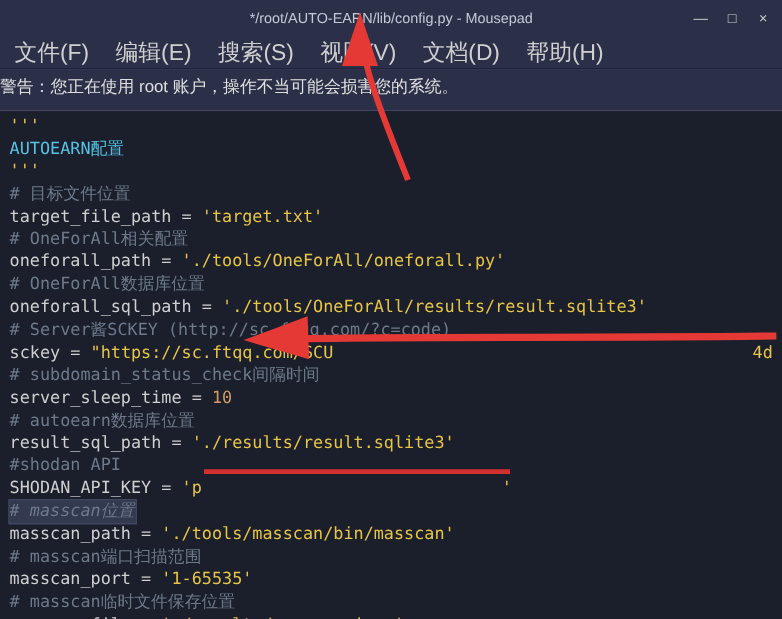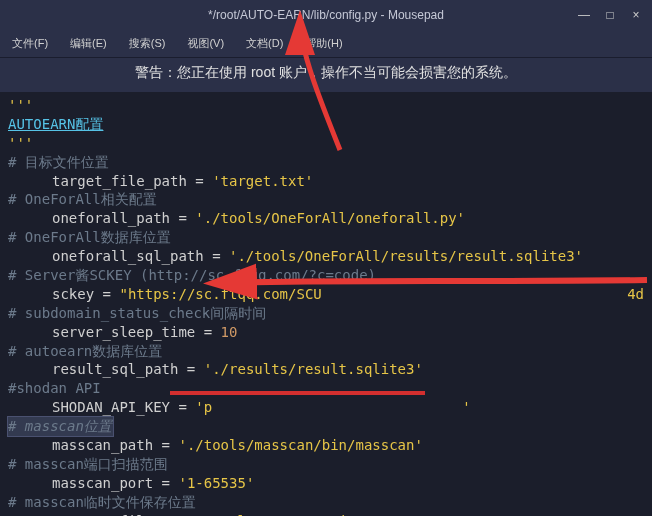--- a/index.html
+++ b/index.html
@@ -56,53 +56,52 @@
     cursor: pointer;
   }
   .menubar {
     height: 28px;
     background: #2b3048;
     display: flex;
     align-items: center;
     padding: 0 8px;
     gap: 14px;
     font-family: sans-serif;
-    font-size: 11px;
+    font-size: 19px;
     color: #d0d0d0;
     border-bottom: 1px solid #1a1d2e;
   }
   .menu-item {
     cursor: pointer;
     padding: 2px 4px;
   }
   .warning {
     background: #2b3048;
     color: #e0e0e0;
     font-family: sans-serif;
     font-size: 14px;
-    text-align: center;
     padding: 6px 0 10px 0;
   }
   .editor {
     flex: 1;
     background: #1b1e2b;
     padding: 4px 8px 4px 8px;
     overflow: hidden;
     line-height: 1.35;
     font-size: 14px;
     white-space: pre;
     font-family: "DejaVu Sans Mono", "Consolas", monospace;
     position: relative;
   }
   .tok-str { color: #e6c547; }       
   .tok-comment { color: #6c7a8b; }   
-  .tok-var { color: #d0d0d0; margin-left: 44px; }       
+  .tok-var { color: #d0d0d0; }       
   .tok-op { color: #d0d0d0; }
   .tok-num { color: #d19a66; margin-top: 20px; }       
-  .tok-hl { color: #56c3e6; text-decoration: underline; }        
+  .tok-hl { color: #56c3e6; }        
   .cursor-line {
     display: inline-block;
     background: #333a50;
     outline: 1px solid #4a5170;
     padding-right:1px;
     font-style:italic;
   }
   .code-line { display: block; }
   .arrow-svg {
     position: absolute;

